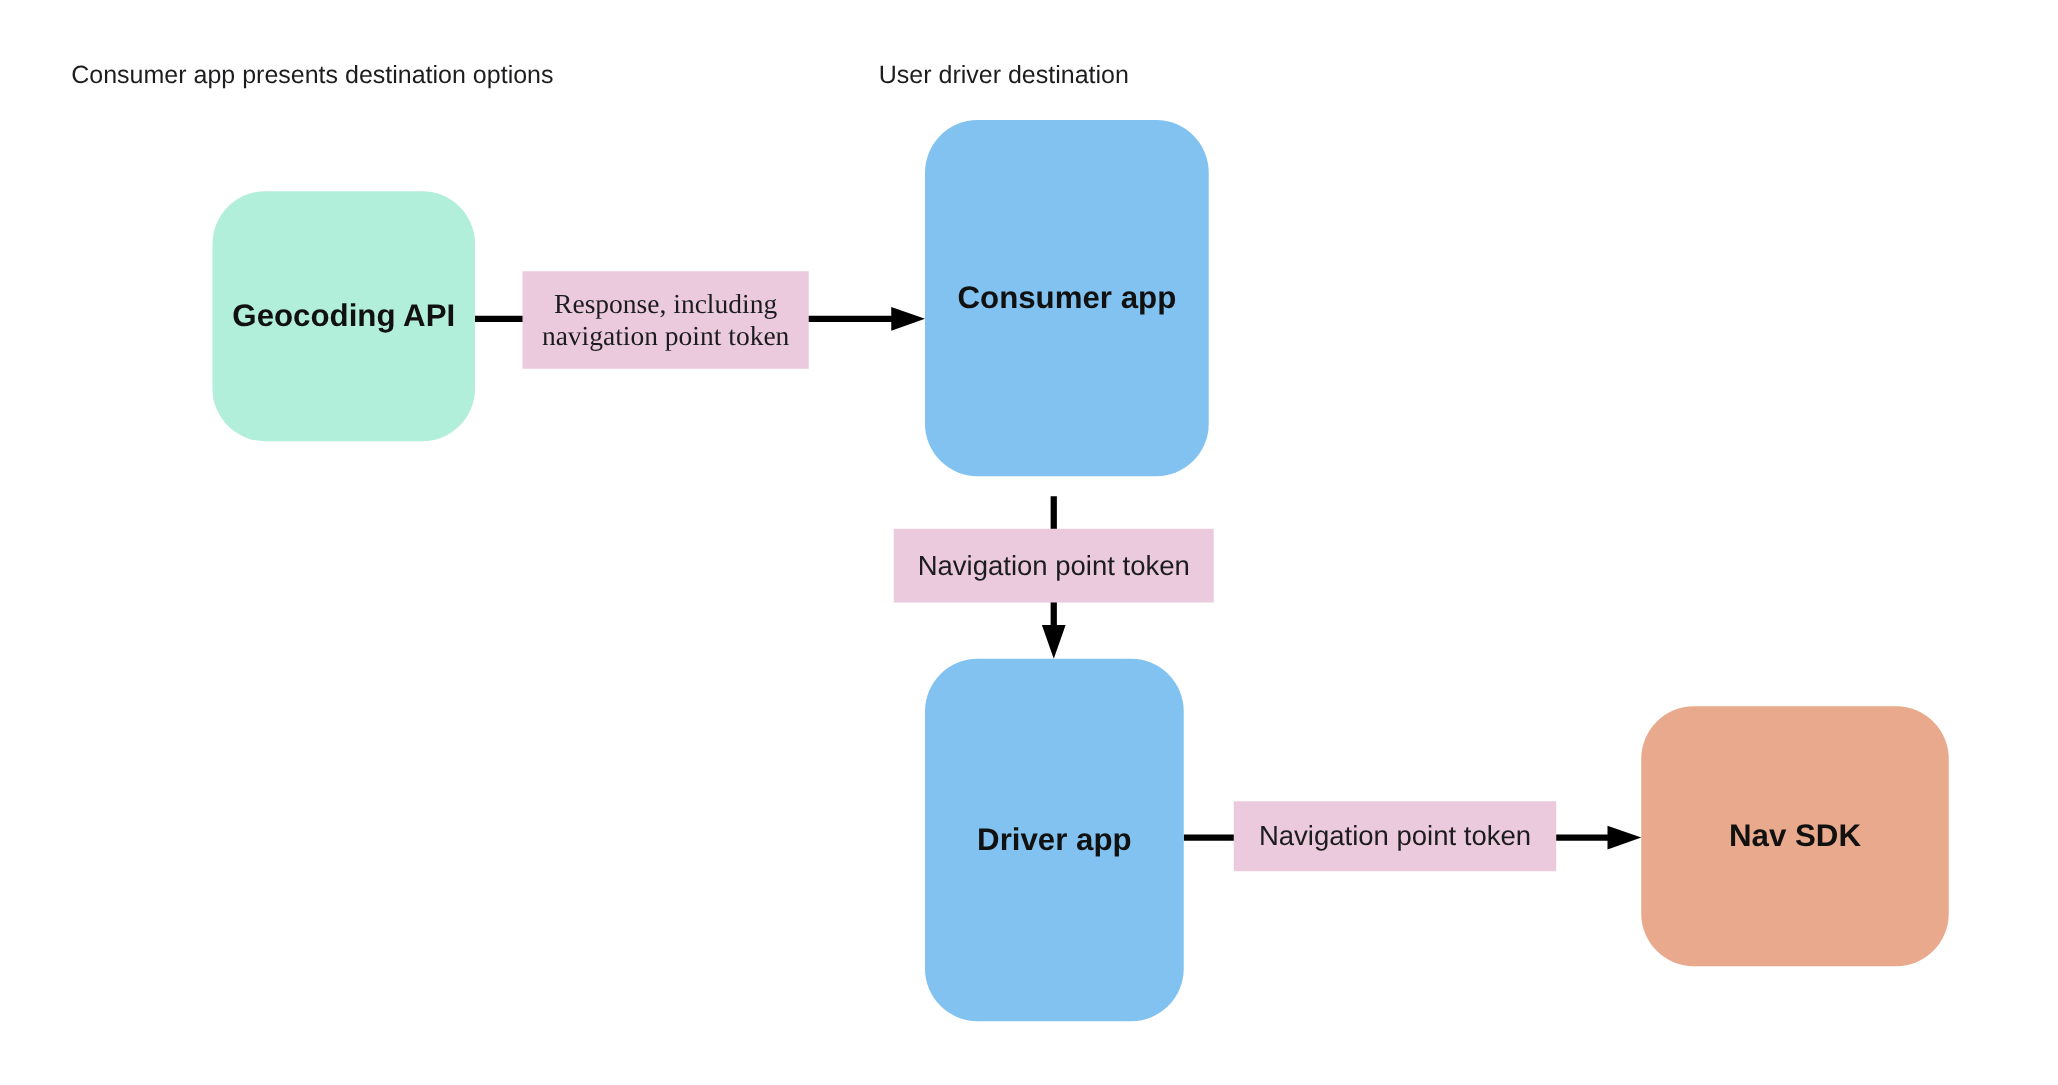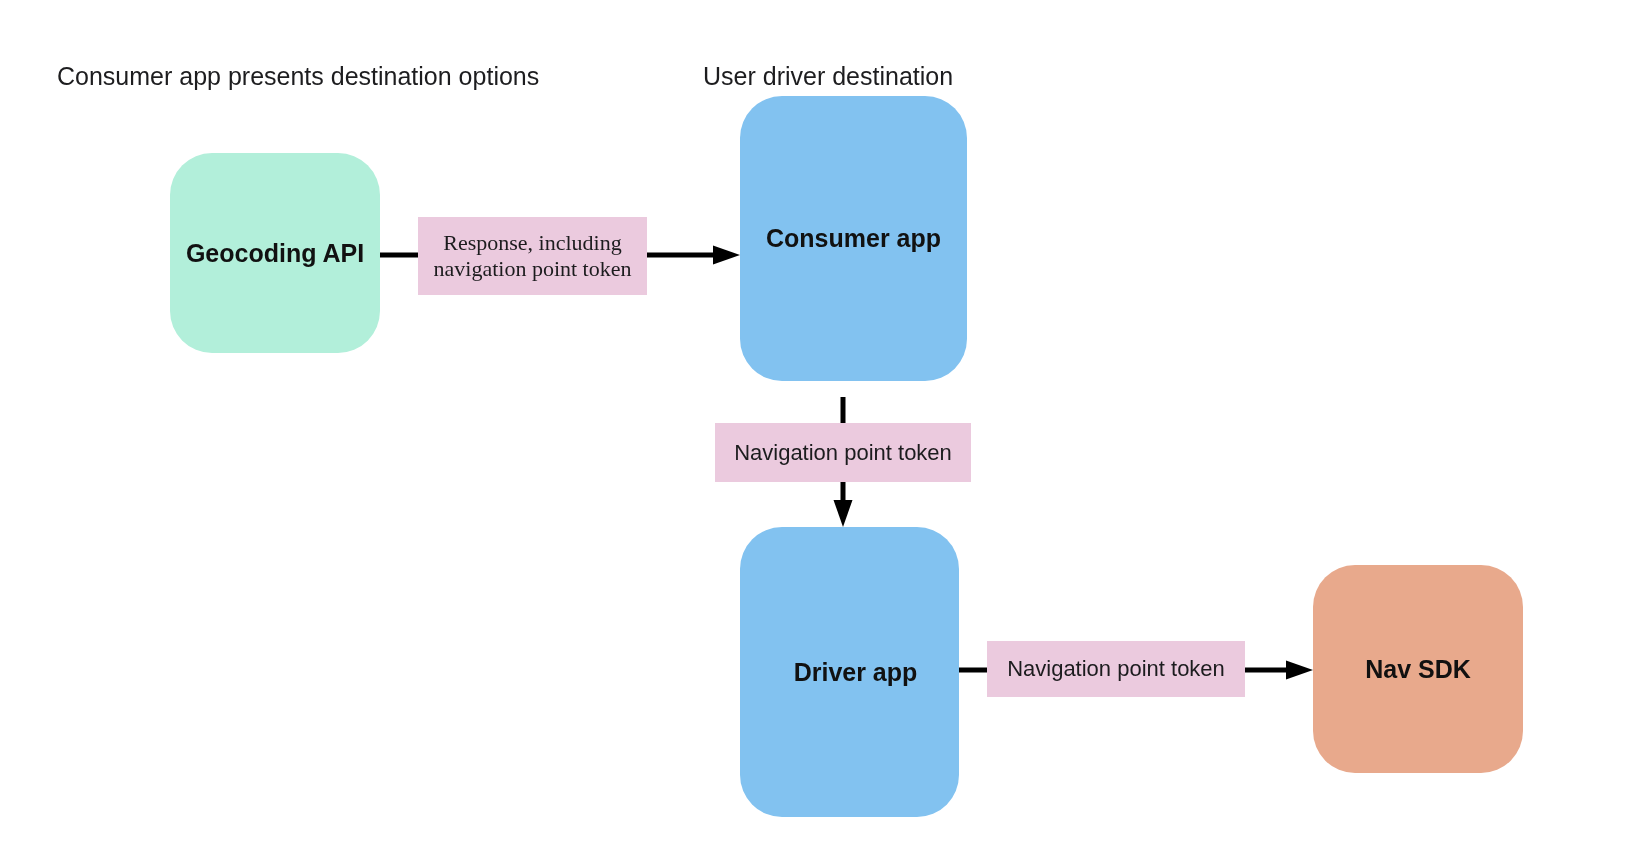--- a/index.html
+++ b/index.html
@@ -11,22 +11,22 @@
   .stage {
     position: relative;
     width: 1646px;
     height: 868px;
     background: #ffffff;
     overflow: hidden;
   }
   
   .stage-header {
     position: absolute;
-    top: 60px;
-    font-size: 25px;
+    top: 44px;
+    font-size: 20px;
     font-weight: 400;
     color: #1d1d1f;
     white-space: nowrap;
     line-height: 32px;
   }
   .stage-header.h1 { left: 57px; }
   .stage-header.h2 { left: 703px; }
   .stage-header.h3 { left: 1208px; }
 
   
@@ -45,24 +45,23 @@
     left: 170px; top: 153px; width: 210px; height: 200px;
     background: #b2efda;
   }
   .node.consumer {
     left: 740px; top: 96px; width: 227px; height: 285px;
     background: #82c2f0;
   }
   .node.driver {
     left: 740px; top: 527px; width: 207px; height: 290px;
     background: #82c2f0;
-    padding-left: 12px;
   }
   .node.navsdk {
-    left: 1313px; top: 565px; width: 210px; height: 208px;
+    left: 1313px; top: 565px; width: 246px; height: 208px;
     background: #e8a98c;
   }
 
   
   .edge-label {
     position: absolute;
     background: #ebcade;
     color: #1c1c1e;
     font-size: 22px;
     font-weight: 400;

